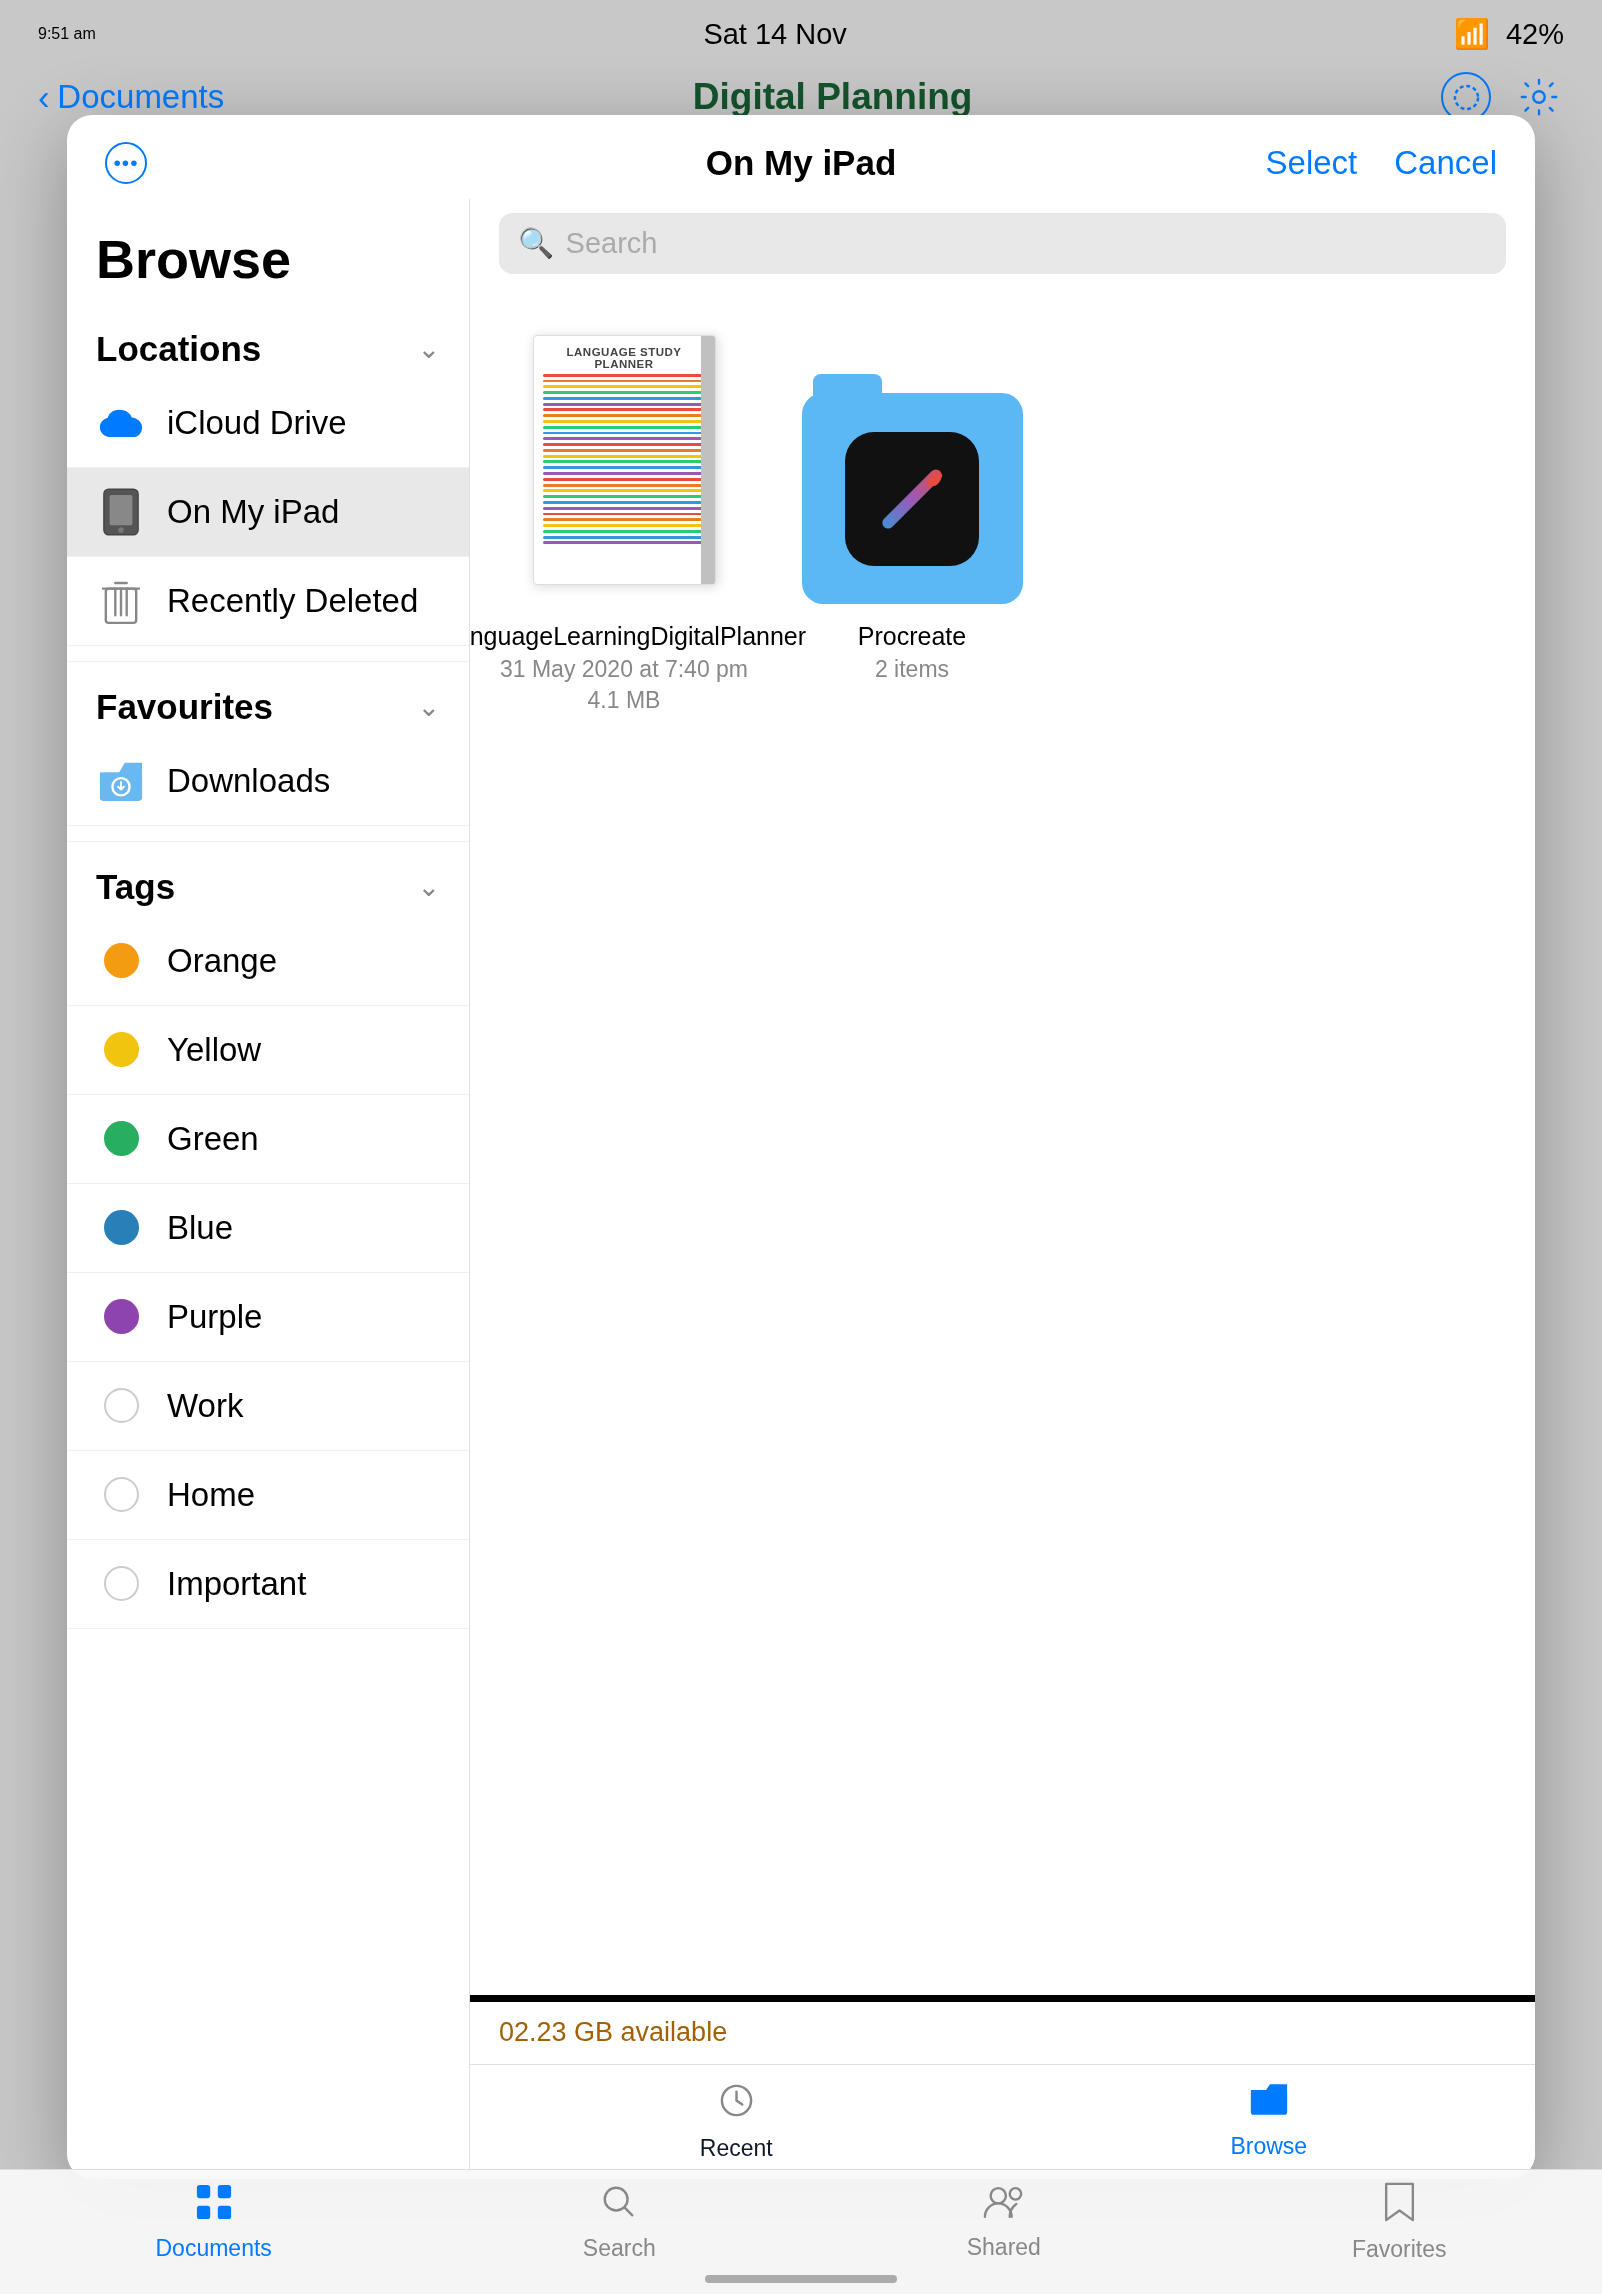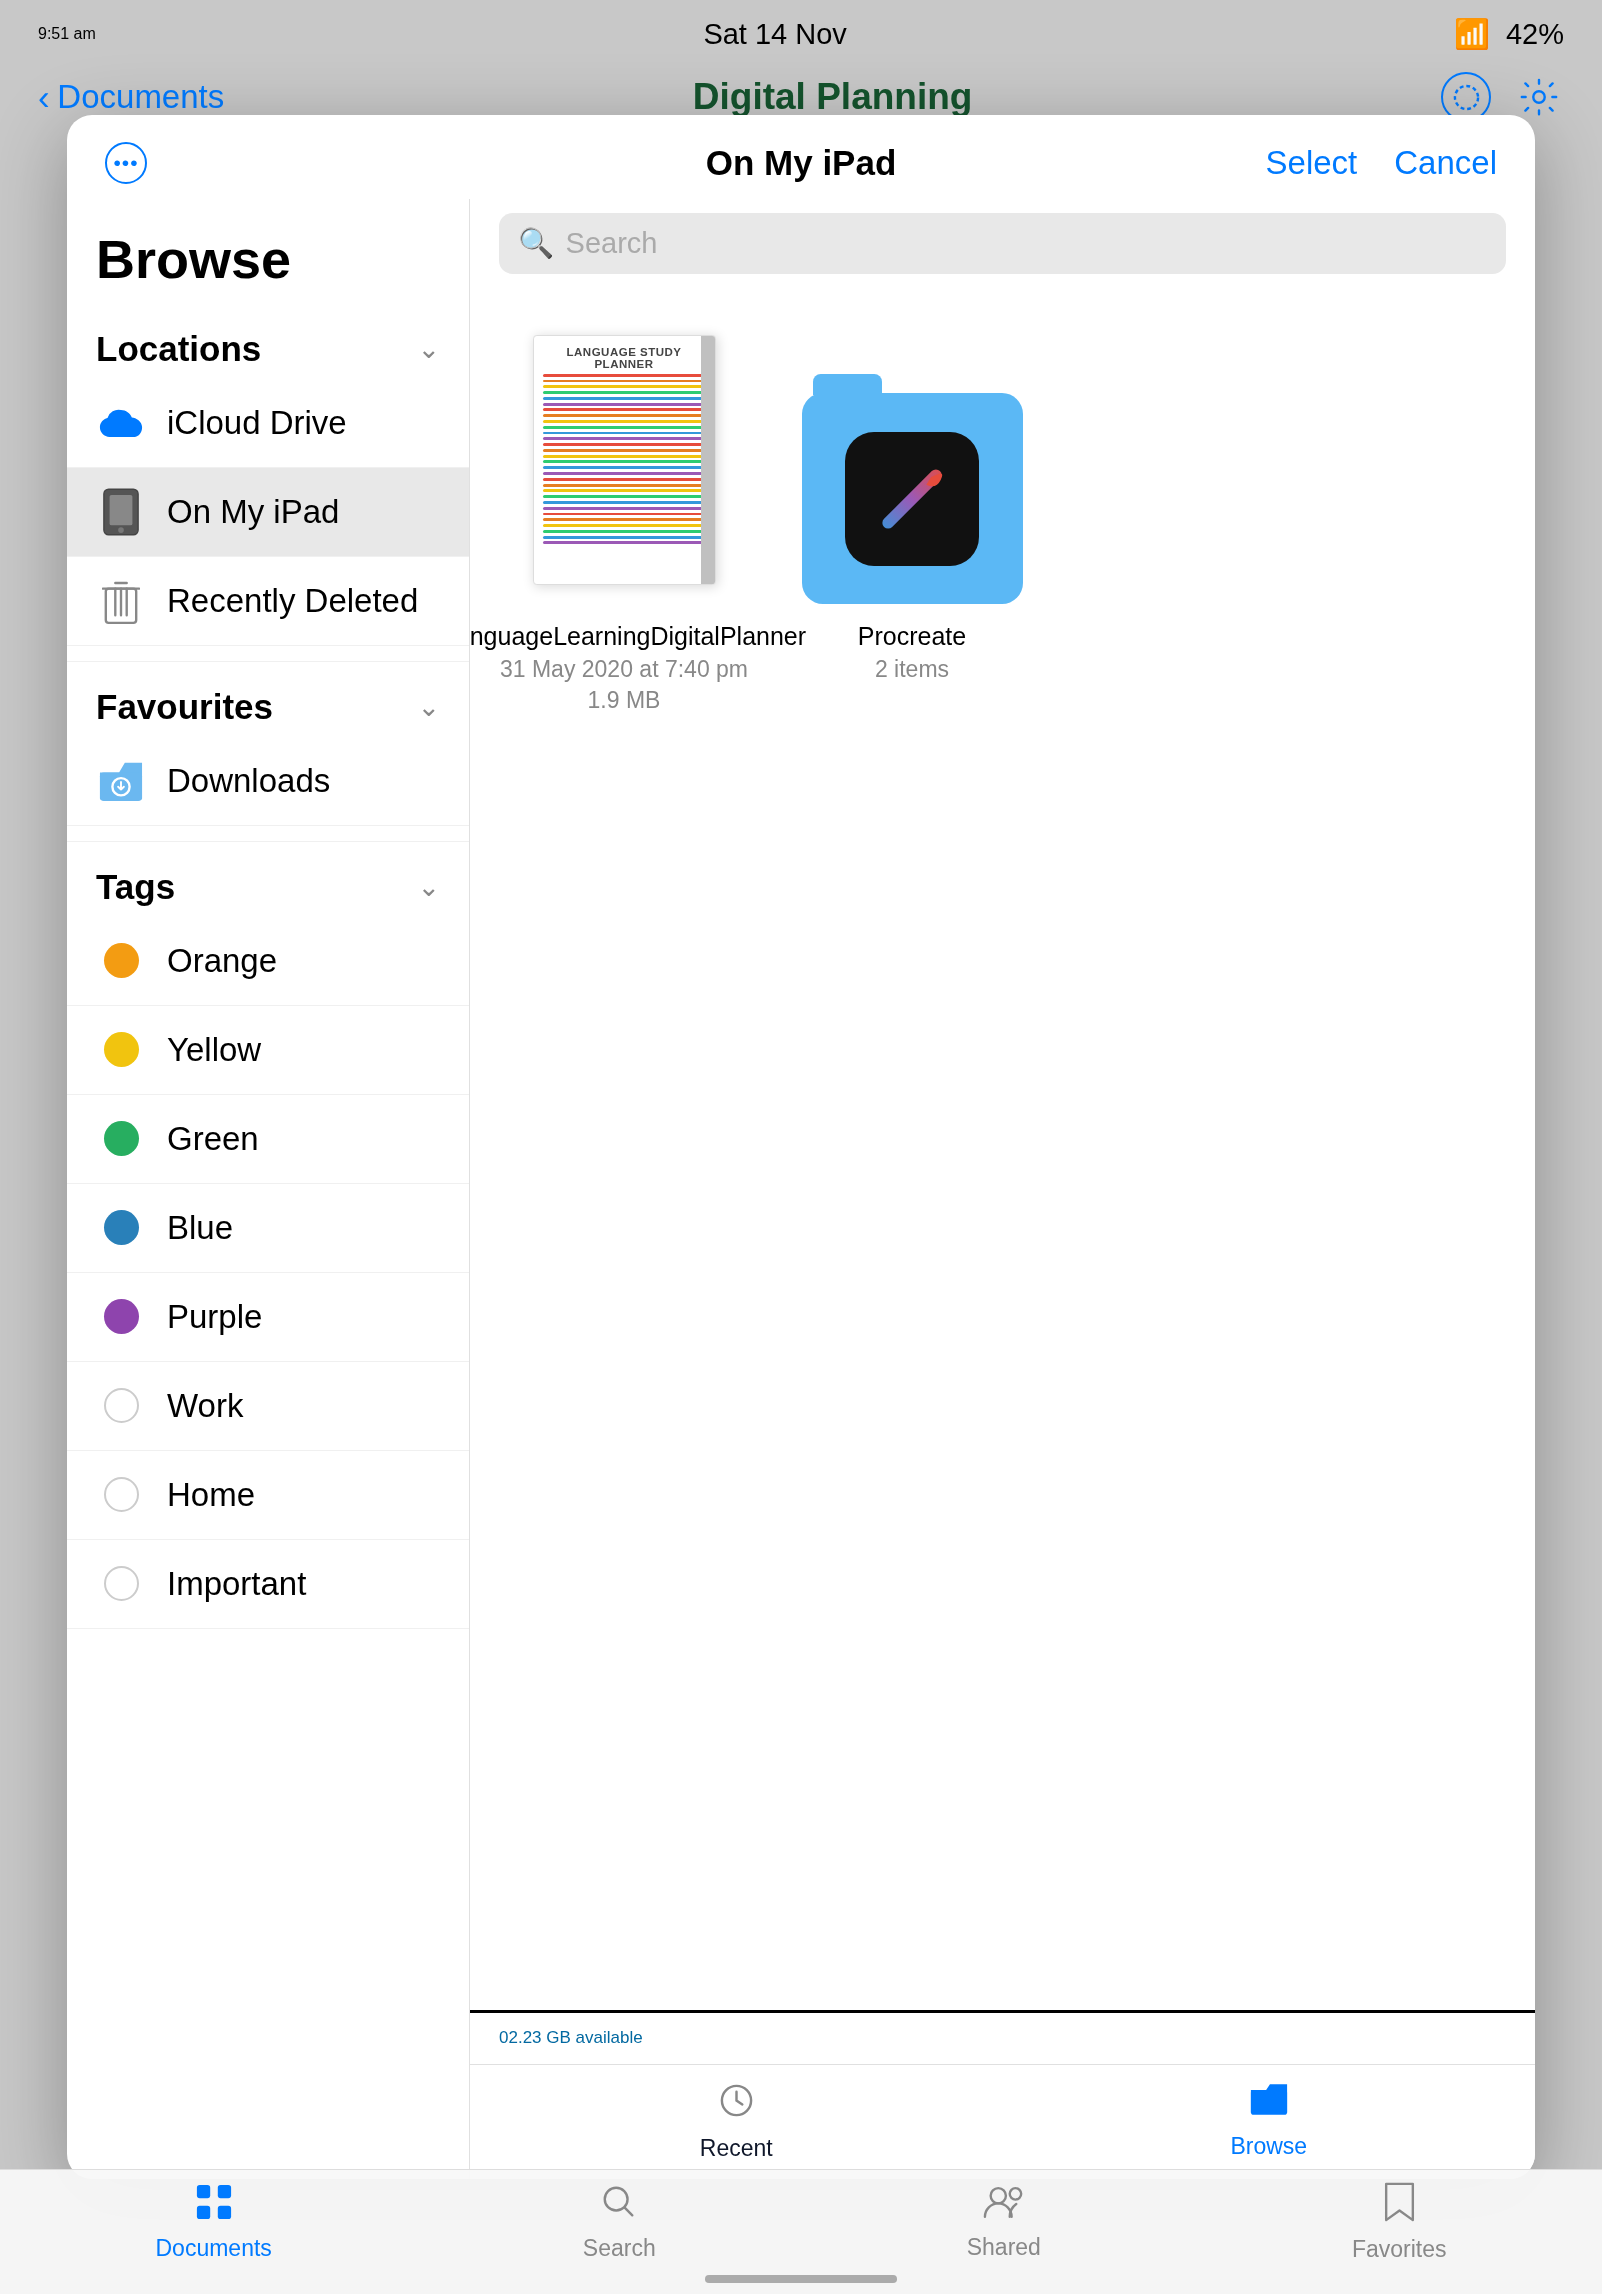--- a/index.html
+++ b/index.html
@@ -326,23 +326,23 @@
     .file-meta {
       font-size: 23px;
       color: #888;
       text-align: center;
       margin-top: 3.8px;
     }
 
     
     .storage-info {
       padding: 15.4px 29px;
-      font-size: 17px;
-      color: #0369a1;
-      border-top: 3px solid #000000;
+      font-size: 27px;
+      color: #a16207;
+      border-top: 7px solid #000000;
     }
 
     
     .modal-tabs {
       display: flex;
       border-top: 1px solid #e0e0e0;
       background: white;
     }
     .modal-tab {
       flex: 1;
@@ -644,21 +644,21 @@
                   <div class="planner-line" style="background: rgb(241, 196, 15);"></div>
                   <div class="planner-line" style="background: rgb(46, 204, 113);"></div>
                   <div class="planner-line" style="background: rgb(52, 152, 219);"></div>
                   <div class="planner-line" style="background: rgb(155, 89, 182);"></div>
                 </div>
               <div class="planner-right-bar"></div>
             </div>
           </div>
           <span class="file-name">LanguageLearningDigitalPlanner</span>
           <span class="file-meta">31 May 2020 at 7:40 pm</span>
-          <span class="file-meta">1.9 MB</span>
+          <span class="file-meta">4.1 MB</span>
         </div>
 
         <div class="file-item">
           <div class="file-thumb" style="align-items:flex-end;padding-bottom:0;">
             <div style="position:relative;">
               <div style="position:absolute;top:-19px;left:11.5px;width:69px;height:21px;background:#5bb8f5;border-radius:7.7px 7.7px 0 0;"></div>
               <div style="width:221px;height:211px;background:#5bb8f5;border-radius:21px;display:flex;align-items:center;justify-content:center;">
                 <div class="procreate-app-icon">
                   <svg width="86" height="86" viewBox="0 0 90 90" fill="none">
                     <defs>

